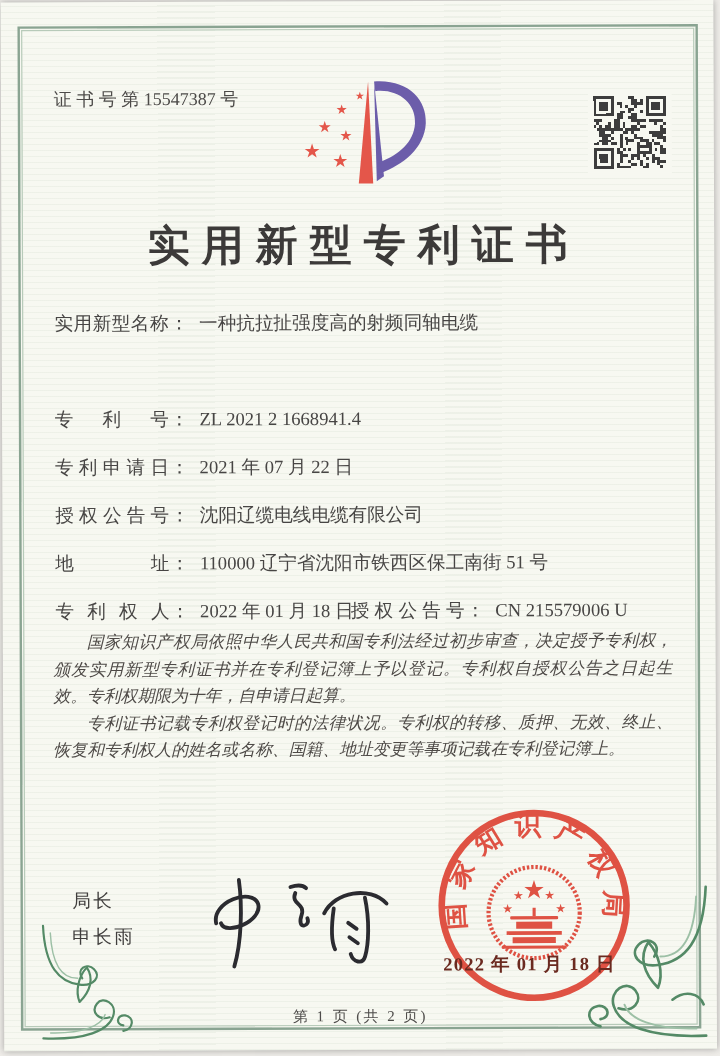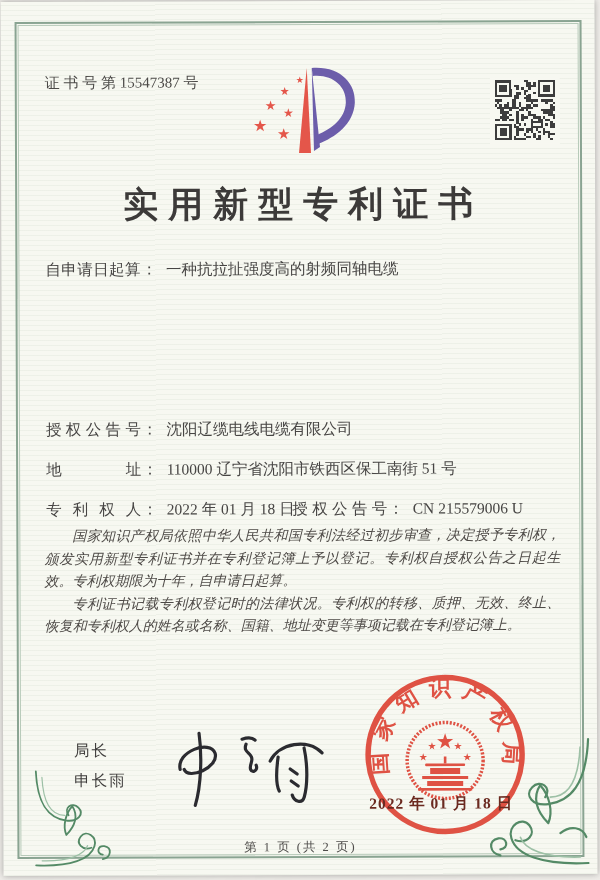--- a/index.html
+++ b/index.html
@@ -20,21 +20,21 @@
   .title{position:absolute;left:0;right:0;top:180px;text-align:center;
          font-size:35px;font-weight:600;letter-spacing:10px;text-indent:10px;color:#3c3a39;}
   .frow{position:absolute;left:44px;font-size:15.5px;color:#474544;white-space:nowrap;}
   .flabel{display:inline-block;width:95px;text-align:justify;text-align-last:justify;}
   .fcolon{display:inline-block;margin:0 9px 0 1px;}
   .fpair2{position:absolute;left:246px;top:0;white-space:nowrap;}
   .bodytext{position:absolute;left:42px;width:516px;top:524px;
             font-size:14px;line-height:22.5px;text-align:justify;
             font-style:italic;color:#4e4a47;}
   .bodytext p{margin:0;text-indent:2em;}
-  .signer{position:absolute;left:71px;font-size:15.5px;letter-spacing:2px;color:#3f3d3c;}
+  .signer{position:absolute;left:57px;font-size:15.5px;letter-spacing:2px;color:#3f3d3c;}
   .sig{position:absolute;left:155px;top:726px;}
   .seal{position:absolute;left:356px;top:668px;opacity:.92;}
   .sealdate{position:absolute;left:366px;top:793px;font-size:15.5px;font-weight:600;
             color:#6b2a20;letter-spacing:1px;white-space:nowrap;z-index:4;}
   .footer{position:absolute;left:0;right:0;top:838px;text-align:center;
           font-size:12.5px;letter-spacing:2px;color:#4e4c4a;}
   .orn{position:absolute;z-index:3;}
   .orn.bl{left:10px;top:768px;}
   .orn.br{left:427px;top:737px;}
 </style>
@@ -277,21 +277,27 @@
           <rect x="14" y="26" width="1" height="1"></rect>
           <rect x="19" y="26" width="1" height="1"></rect>
           <rect x="20" y="26" width="1" height="1"></rect>
           <rect x="25" y="26" width="1" height="1"></rect>
         </g>
   </svg>
 
   <div class="title">实用新型专利证书</div>
 
   <div class="frow" style="top:258px">
-    <span class="flabel">自申请日起算</span><span class="fcolon">：</span><span>一种抗拉扯强度高的射频同轴电缆</span>
+    <span class="flabel">实用新型名称</span><span class="fcolon">：</span><span>一种抗拉扯强度高的射频同轴电缆</span>
+  </div>
+  <div class="frow" style="top:338px">
+    <span class="flabel">专利号</span><span class="fcolon">：</span><span>ZL 2021 2 1668941.4</span>
+  </div>
+  <div class="frow" style="top:378px">
+    <span class="flabel">专利申请日</span><span class="fcolon">：</span><span>2021 年 07 月 22 日</span>
   </div>
   <div class="frow" style="top:418px">
     <span class="flabel">授权公告号</span><span class="fcolon">：</span><span>沈阳辽缆电线电缆有限公司</span>
   </div>
   <div class="frow" style="top:458px">
     <span class="flabel">地址</span><span class="fcolon">：</span><span>110000 辽宁省沈阳市铁西区保工南街 51 号</span>
   </div>
   <div class="frow" style="top:498px">
     <span class="flabel">专利权人</span><span class="fcolon">：</span><span>2022 年 01 月 18 日</span>
     <span class="fpair2">

